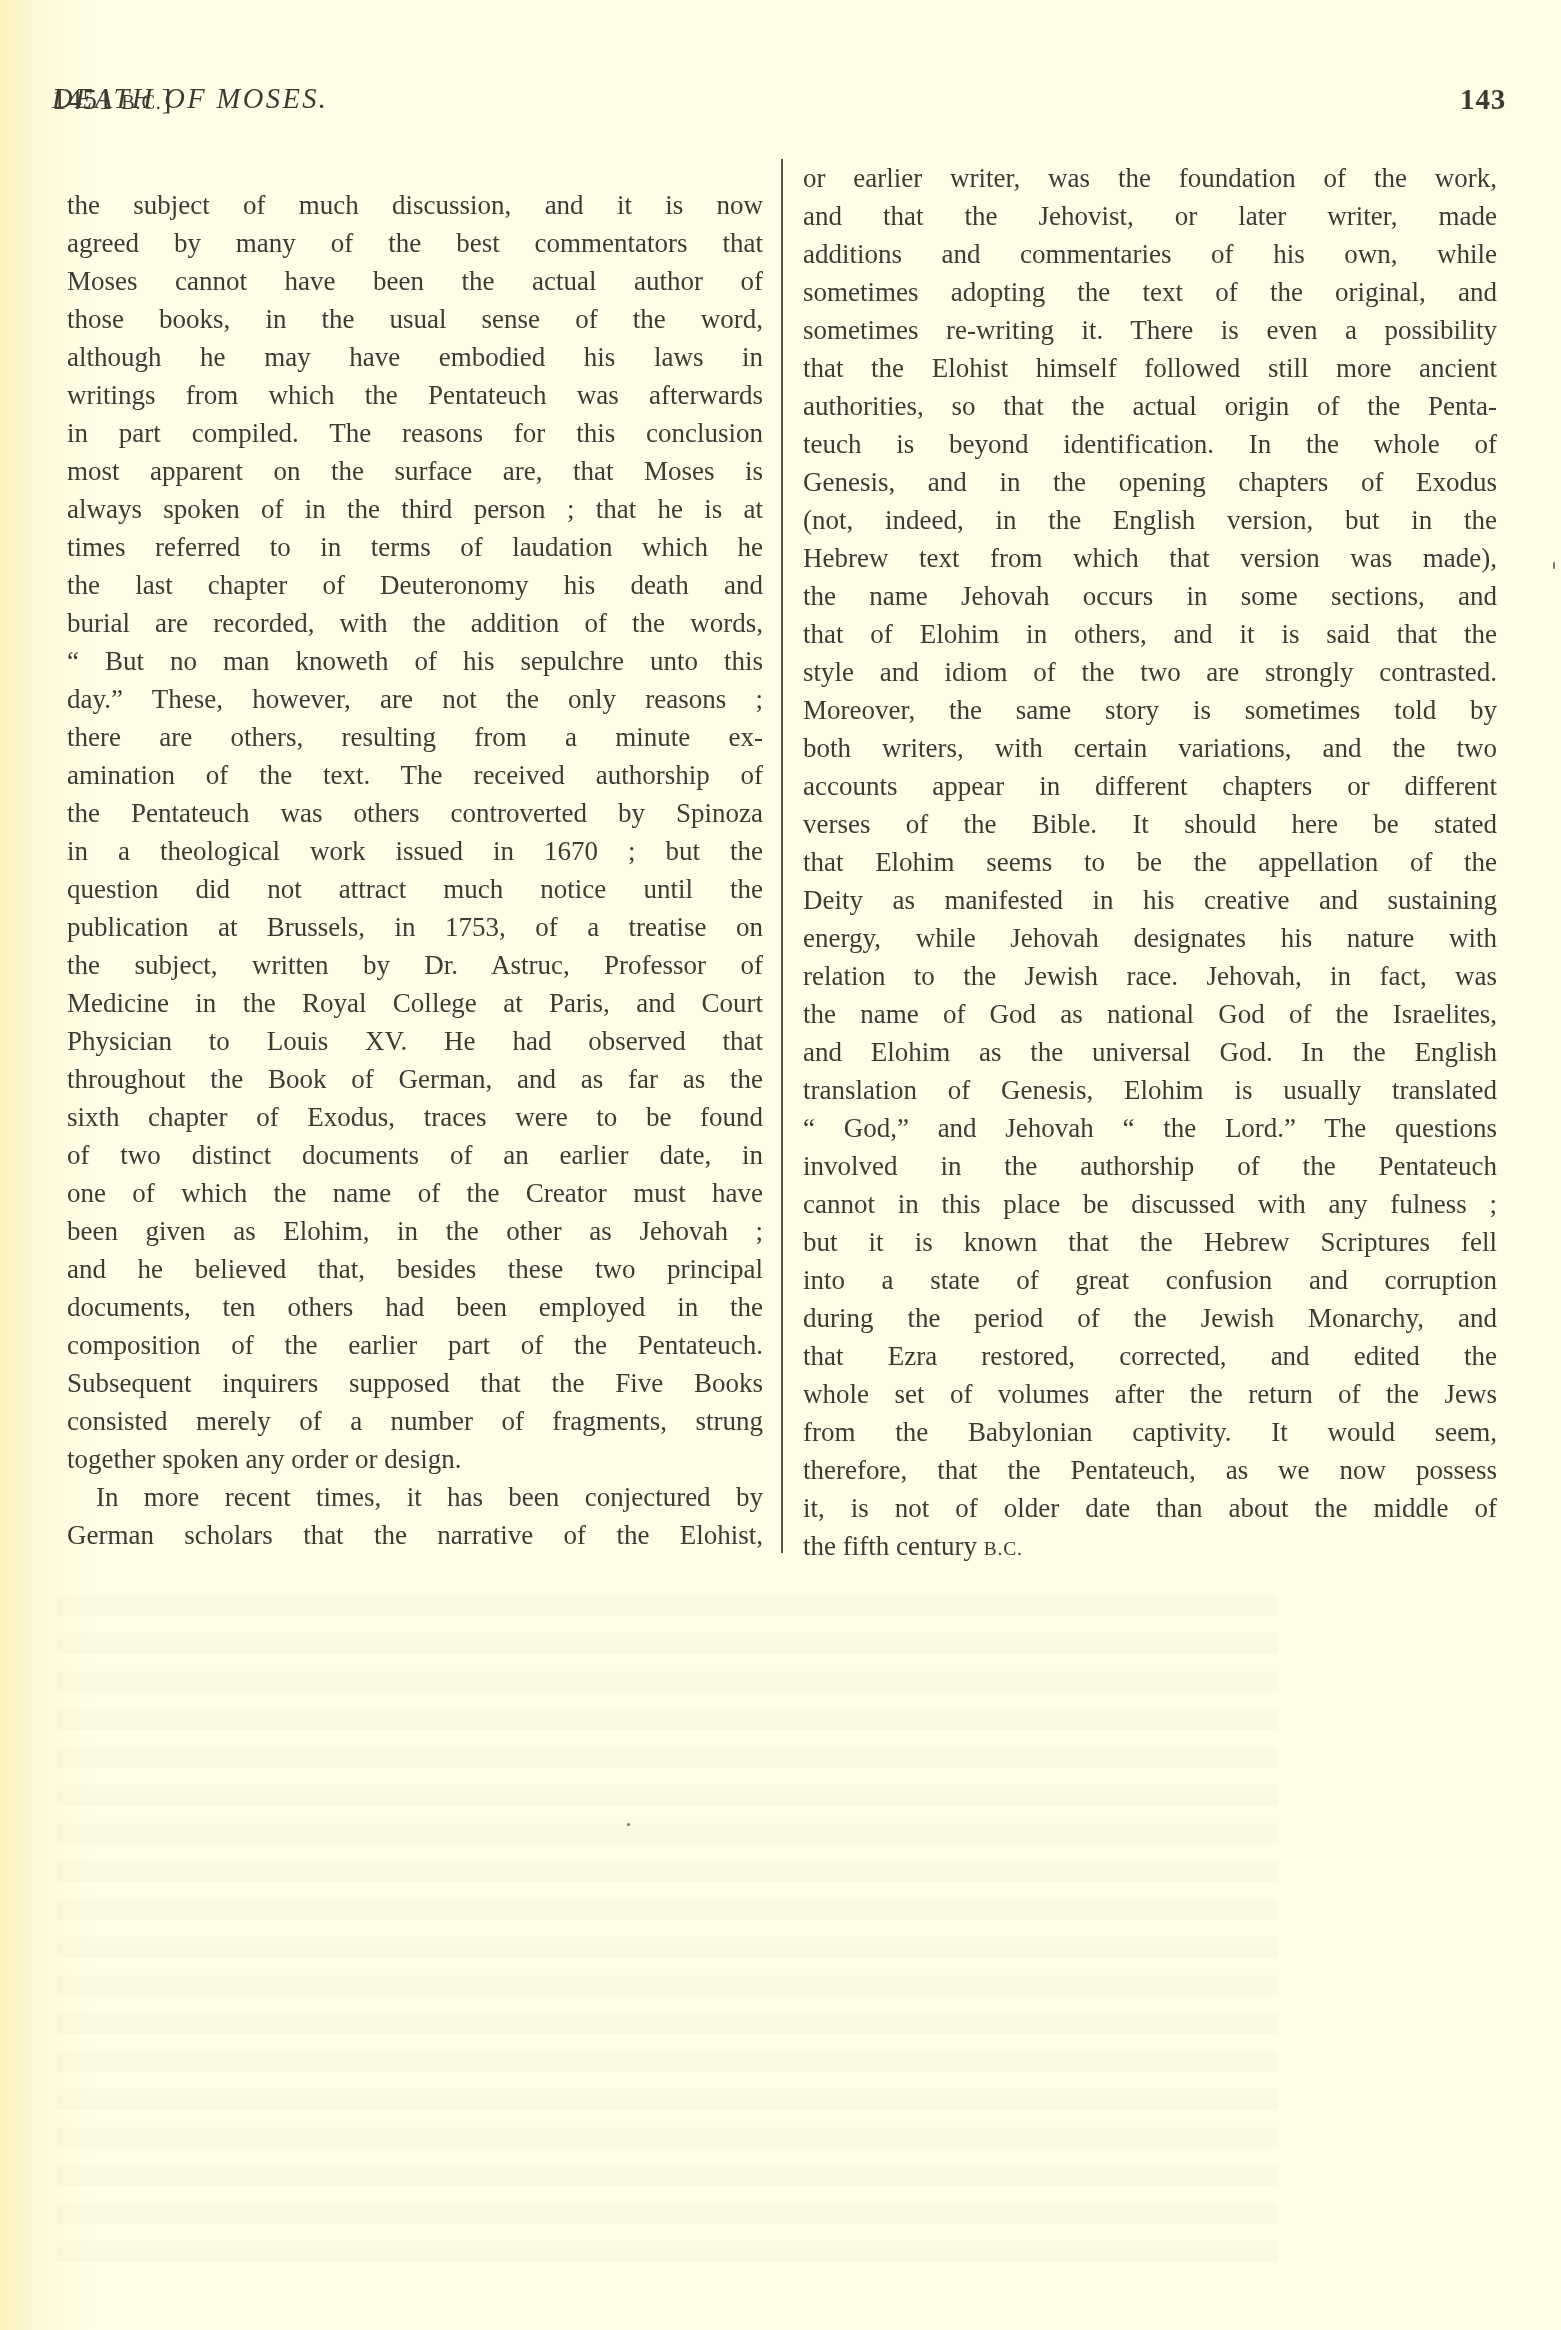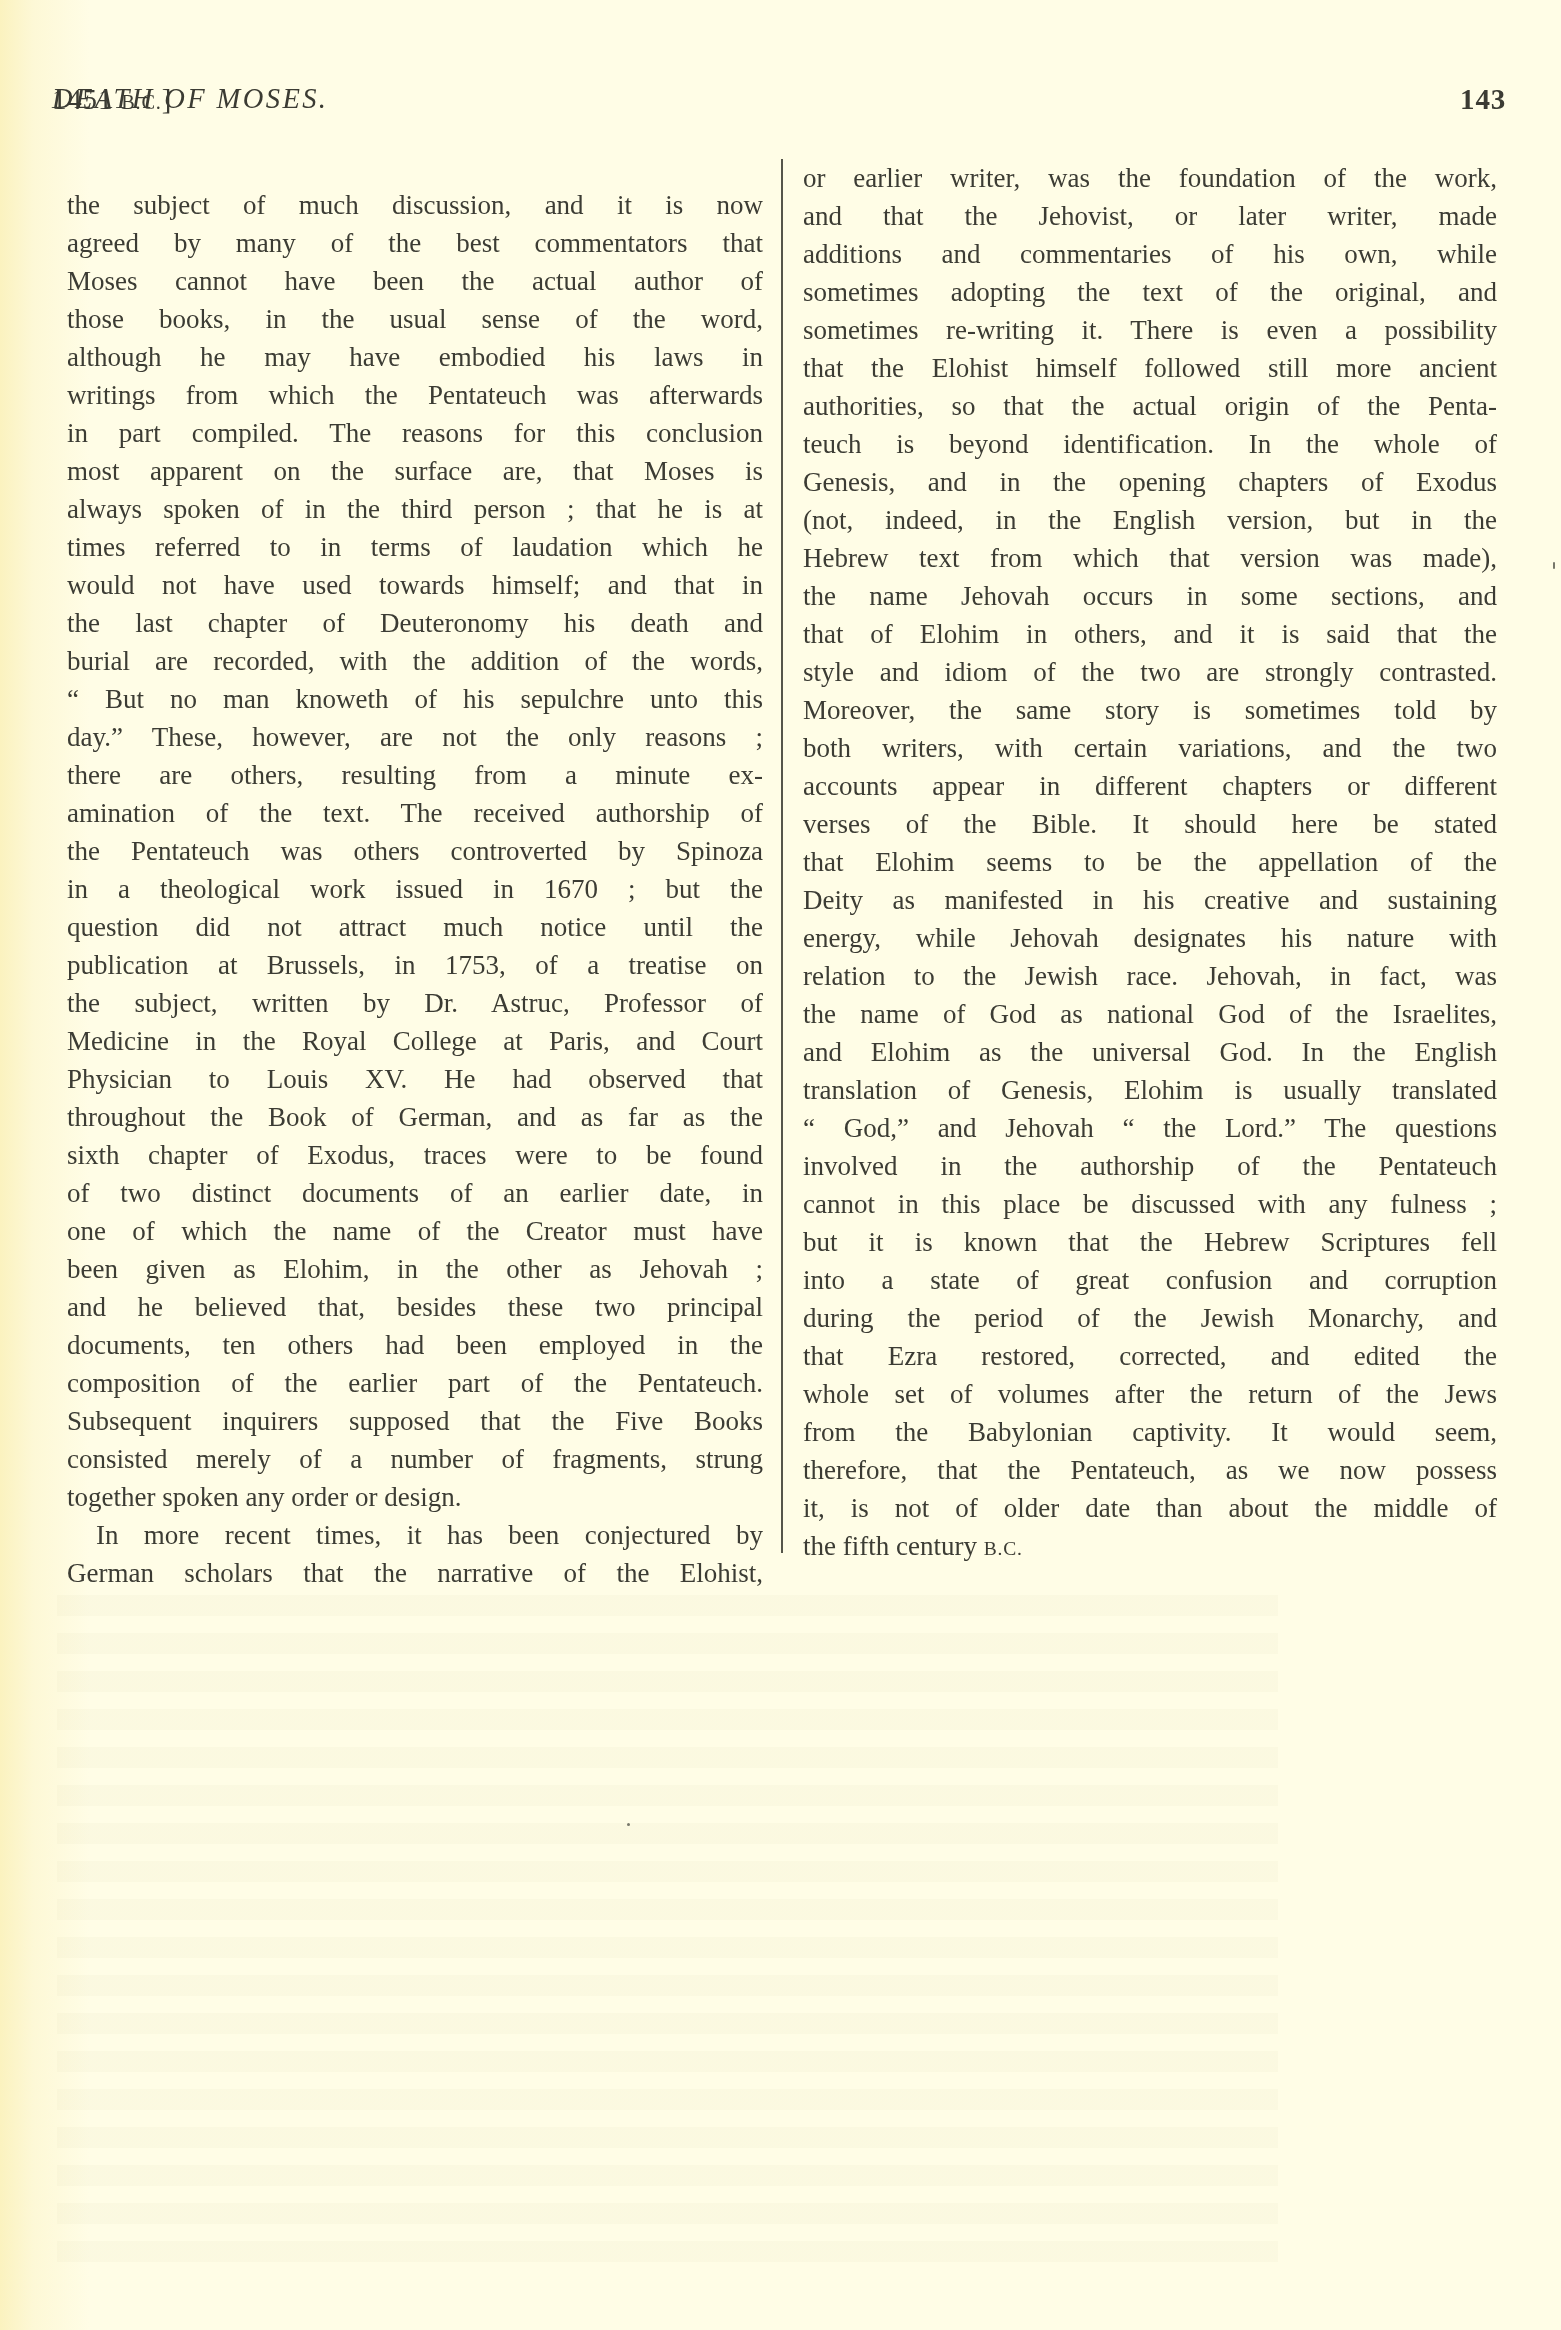--- a/index.html
+++ b/index.html
@@ -94,21 +94,20 @@
     <span class="line">the subject of much discussion, and it is now</span>
     <span class="line">agreed by many of the best commentators that</span>
     <span class="line">Moses cannot have been the actual author of</span>
     <span class="line">those books, in the usual sense of the word,</span>
     <span class="line">although he may have embodied his laws in</span>
     <span class="line">writings from which the Pentateuch was afterwards</span>
     <span class="line">in part compiled.  The reasons for this conclusion</span>
     <span class="line">most apparent on the surface are, that Moses is</span>
     <span class="line">always spoken of in the third person ; that he is at</span>
     <span class="line">times referred to in terms of laudation which he</span>
-    <span class="line">would not have used towards himself; and that in</span>
     <span class="line">the last chapter of Deuteronomy his death and</span>
     <span class="line">burial are recorded, with the addition of the words,</span>
     <span class="line">“ But no man knoweth of his sepulchre unto this</span>
     <span class="line">day.”  These, however, are not the only reasons ;</span>
     <span class="line">there are others, resulting from a minute ex-</span>
     <span class="line">amination of the text.  The received authorship of</span>
     <span class="line">the Pentateuch was others controverted by Spinoza</span>
     <span class="line">in a theological work issued in 1670 ; but the</span>
     <span class="line">question did not attract much notice until the</span>
     <span class="line">publication at Brussels, in 1753, of a treatise on</span>

